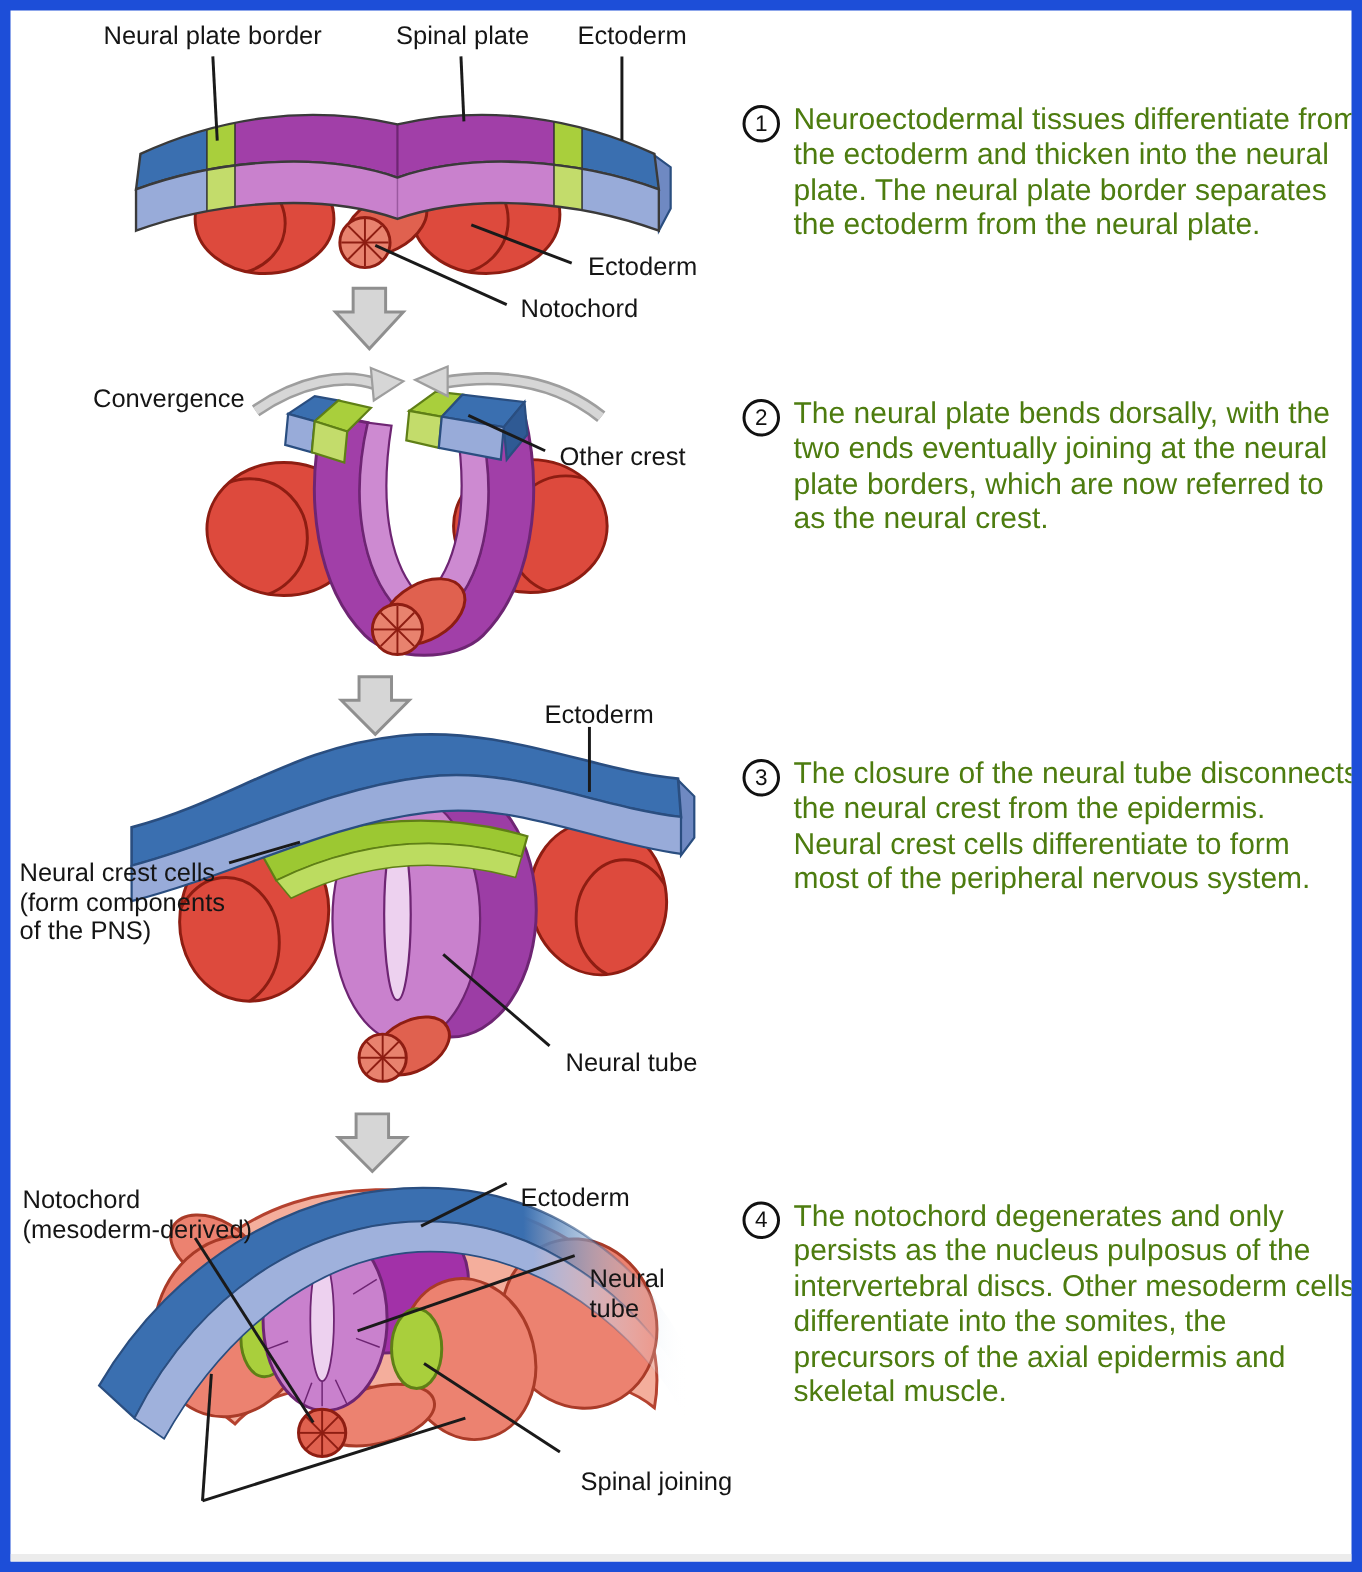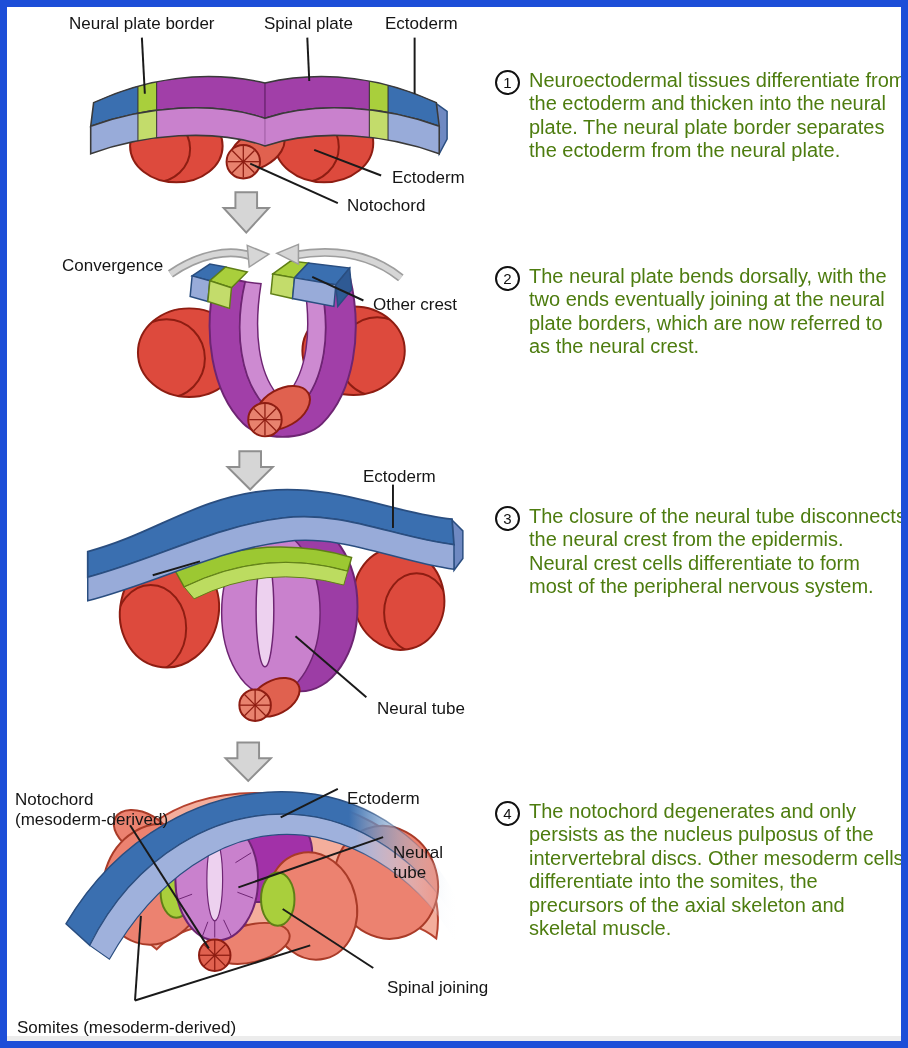--- a/index.html
+++ b/index.html
@@ -267,39 +267,41 @@
   <div class="lbl" style="left:62px;top:7px">Neural plate border</div>
   <div class="lbl" style="left:257px;top:7px">Spinal plate</div>
   <div class="lbl" style="left:378px;top:7px">Ectoderm</div>
   <div class="lbl" style="left:385px;top:161px">Ectoderm</div>
   <div class="lbl" style="left:340px;top:189px">Notochord</div>
 
   <div class="lbl" style="left:55px;top:249px">Convergence</div>
   <div class="lbl" style="left:366px;top:288px">Other crest</div>
 
   <div class="lbl" style="left:356px;top:460px">Ectoderm</div>
+  <div class="lbl" style="left:6px;top:565px">Neural crest cells
+(form components
+of the PNS)</div>
   <div class="lbl" style="left:370px;top:692px">Neural tube</div>
 
   <div class="lbl" style="left:8px;top:783px">Notochord
 (mesoderm-derived)</div>
   <div class="lbl" style="left:340px;top:782px">Ectoderm</div>
   <div class="lbl" style="left:386px;top:836px">Neural
 tube</div>
   <div class="lbl" style="left:380px;top:971px">Spinal joining</div>
-  <div class="lbl" style="left:10px;top:1011px">Somites (mesoderm-derived)</div>
 
   <div class="step" style="top:62px">
     <div class="num">1</div>
     <div class="desc">Neuroectodermal tissues differentiate from the ectoderm and thicken into the neural plate. The neural plate border separates the ectoderm from the neural plate.</div>
   </div>
   <div class="step" style="top:258px">
     <div class="num">2</div>
     <div class="desc">The neural plate bends dorsally, with the two ends eventually joining at the neural plate borders, which are now referred to as the neural crest.</div>
   </div>
   <div class="step" style="top:498px">
     <div class="num">3</div>
     <div class="desc">The closure of the neural tube disconnects the neural crest from the epidermis. Neural crest cells differentiate to form most of the peripheral nervous system.</div>
   </div>
   <div class="step" style="top:793px">
     <div class="num">4</div>
-    <div class="desc">The notochord degenerates and only persists as the nucleus pulposus of the intervertebral discs. Other mesoderm cells differentiate into the somites, the precursors of the axial skeleton and skeletal muscle.</div>
+    <div class="desc">The notochord degenerates and only persists as the nucleus pulposus of the intervertebral discs. Other mesoderm cells differentiate into the somites, the precursors of the axial epidermis and skeletal muscle.</div>
   </div>
 </div>
 
 </body></html>

